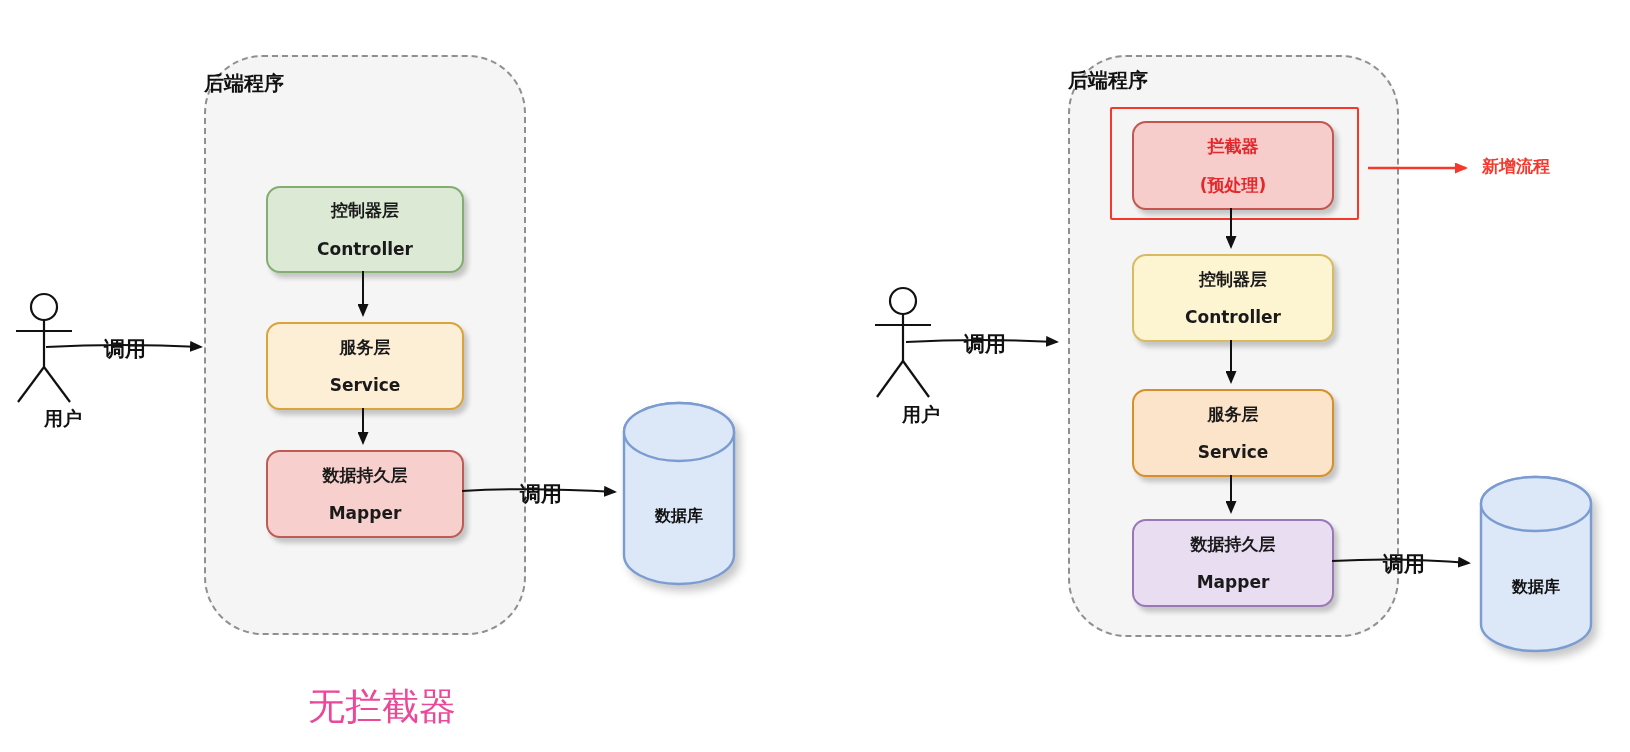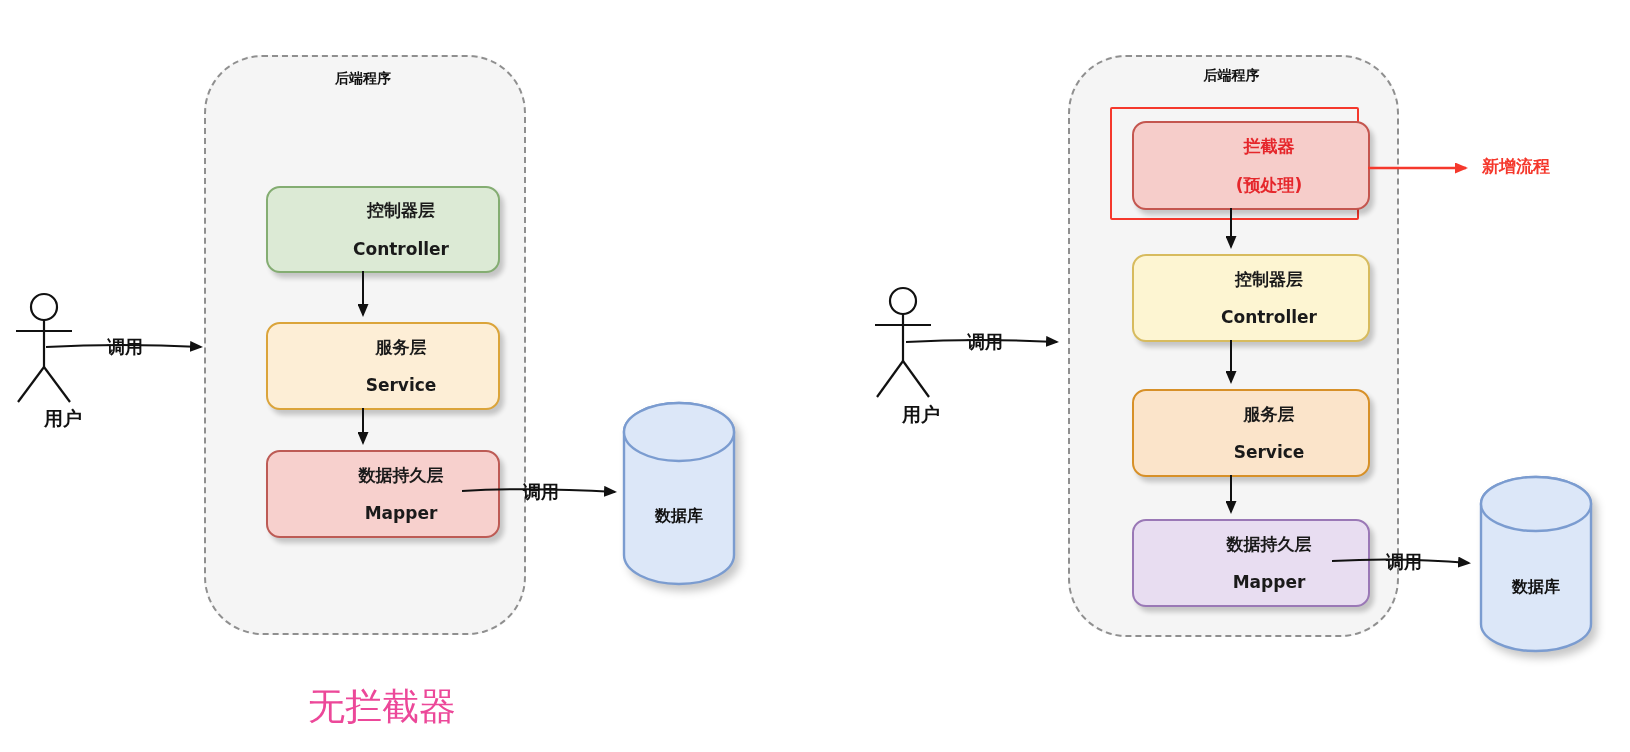--- a/index.html
+++ b/index.html
@@ -7,31 +7,30 @@
     position:relative;width:1630px;height:752px;background:#ffffff;overflow:hidden;
     font-family:"DejaVu Sans","Liberation Sans",sans-serif;color:#1a1a1a;
   }
   
   .backend{
     position:absolute;background:#f5f5f5;border:2px dashed #8f8f8f;border-radius:58px;
   }
   .backend.left{left:204px;top:55px;width:318px;height:576px;}
   .backend.right{left:1068px;top:55px;width:327px;height:578px;}
   .backend-label{
-    position:absolute;text-align:center;font-weight:bold;font-size:14px;color:#111;
+    position:absolute;text-align:left;font-weight:bold;font-size:20px;color:#111;
   }
   .backend-label.left{left:204px;top:70px;width:318px;}
   .backend-label.right{left:1068px;top:67px;width:327px;}
   
   .node{
     position:absolute;border-radius:14px;display:flex;flex-direction:column;
     align-items:center;justify-content:center;gap:16px;
     font-weight:bold;font-size:17px;line-height:1.32;text-align:center;
     box-shadow:4px 5px 5px rgba(0,0,0,0.20);
-    padding-left:36px;
   }
   .node .t1,.node .t2{display:block;}
   
   .n-l-controller{left:266px;top:186px;width:194px;height:83px;background:#dcead5;border:2px solid #84ad72;}
   .n-l-service   {left:266px;top:322px;width:194px;height:84px;background:#fdeed6;border:2px solid #dba43a;}
   .n-l-mapper    {left:266px;top:450px;width:194px;height:84px;background:#f7d0cd;border:2px solid #bd5b55;}
   
   .n-interceptor {left:1132px;top:121px;width:198px;height:85px;background:#f6cdca;border:2px solid #c4564f;color:#e5262b;}
   .n-r-controller{left:1132px;top:254px;width:198px;height:84px;background:#fdf5d2;border:2px solid #d7bb5e;}
   .n-r-service   {left:1132px;top:389px;width:198px;height:84px;background:#fbe4ca;border:2px solid #d79028;}
@@ -45,21 +44,21 @@
   .db{position:absolute;filter:drop-shadow(5px 6px 4px rgba(0,0,0,0.22));}
   .db.left{left:621px;top:400px;width:116px;height:187px;}
   .db.right{left:1478px;top:474px;width:116px;height:180px;}
   .db-label{position:absolute;text-align:center;font-weight:bold;font-size:16px;color:#111;}
   .db-label.left{left:621px;top:506px;width:116px;}
   .db-label.right{left:1478px;top:577px;width:116px;}
   
   .overlay{position:absolute;left:0;top:0;width:1630px;height:752px;pointer-events:none;}
   
   .edge-label{
-    position:absolute;font-weight:bold;font-size:18px;color:#111;text-align:center;width:60px;
+    position:absolute;font-weight:bold;font-size:21px;color:#111;text-align:center;width:60px;
   }
   .el-user-left {left:95px; top:335px;}
   .el-db-left   {left:511px;top:480px;}
   .el-user-right{left:955px;top:330px;}
   .el-db-right  {left:1374px;top:550px;}
   .annotation{
     position:absolute;left:1482px;top:155px;width:120px;
     color:#f5382c;font-weight:bold;font-size:17px;text-align:left;
   }
   .actor-label{position:absolute;font-weight:bold;font-size:19px;text-align:right;width:70px;color:#111;}

